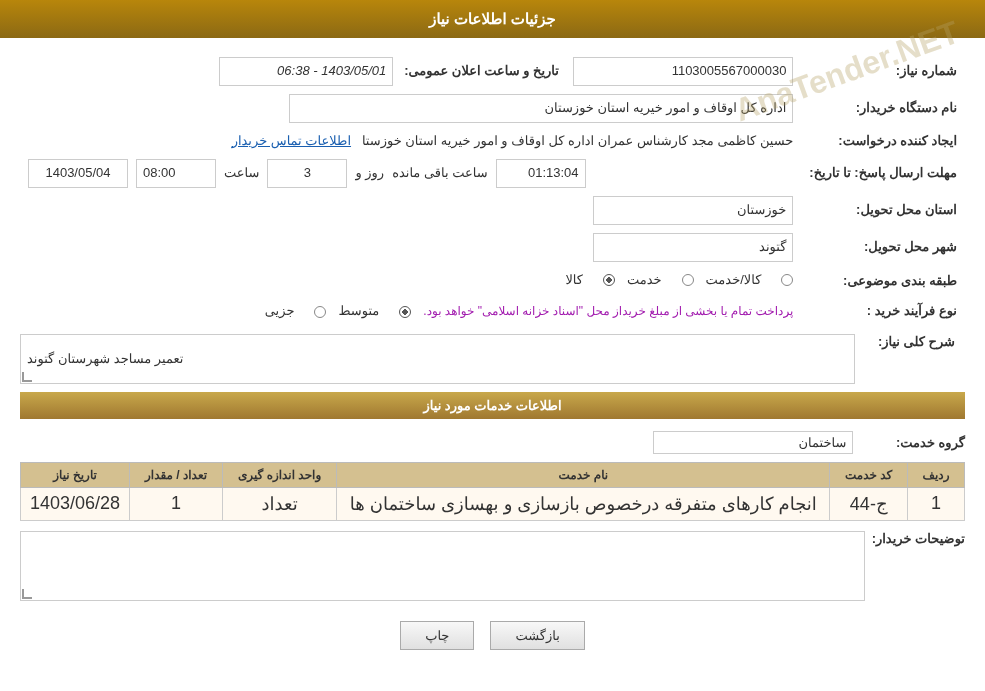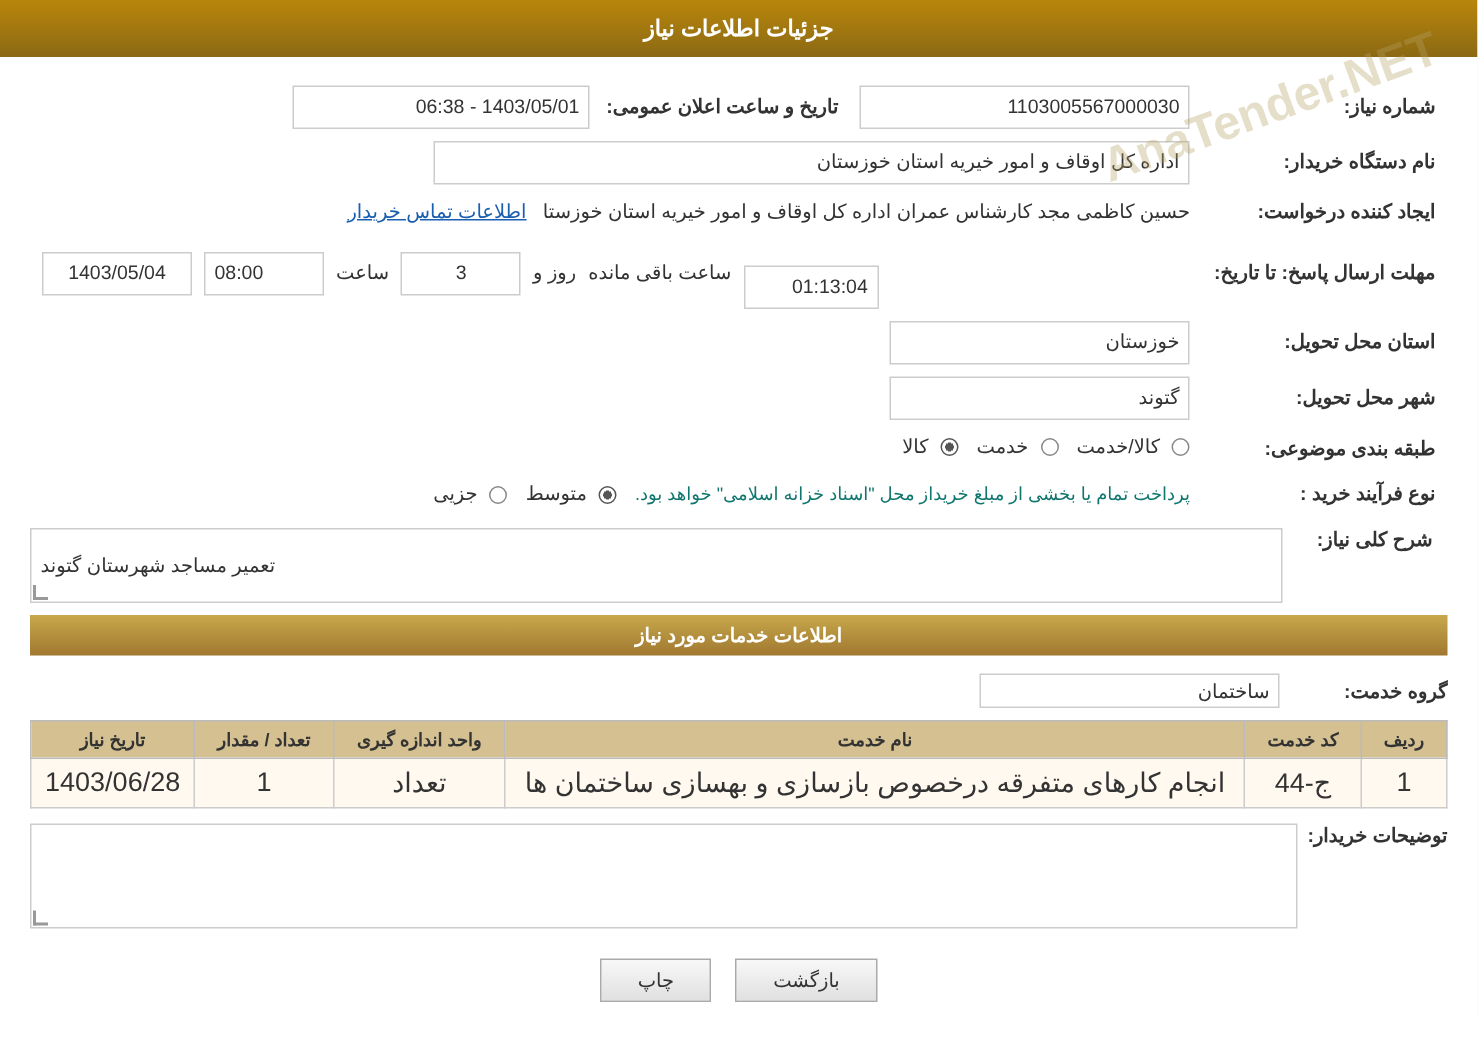--- a/index.html
+++ b/index.html
@@ -71,21 +71,21 @@
       cursor: pointer;
     }
     .radio-group {
       display: inline-flex;
       gap: 12px;
       align-items: center;
     }
     .radio-item {
       display: flex;
       align-items: center;
-      gap: 8px;
+      gap: 20px;
     }
     .radio-circle {
       width: 12px;
       height: 12px;
       border-radius: 50%;
       border: 1px solid #888;
       background: #fff;
       display: inline-block;
     }
     .radio-circle.selected {
@@ -190,21 +190,21 @@
     <table class="info-table">
 
       <tbody>
           <tr>
         <td class="label-cell">شماره نیاز:</td>
         <td class="value-cell" colspan="3">
           <span class="input-box" style="width:220px;">1103005567000030</span>
           &nbsp;&nbsp;
           <span class="label-cell" style="display:inline;font-weight:bold;">تاریخ و ساعت اعلان عمومی:</span>
           &nbsp;
-          <span class="input-box" style="width:198px;">1403/05/01 - 06:38</span>
+          <span class="input-box" style="width:174px;font-style:italic;">1403/05/01 - 06:38</span>
         </td>
       </tr>
 
       <tr>
         <td class="label-cell">نام دستگاه خریدار:</td>
         <td class="value-cell" colspan="3">
           <span class="input-box" style="width:504px;">اداره کل اوقاف و امور خیریه استان خوزستان</span>
         </td>
       </tr>
 
@@ -214,21 +214,21 @@
           <span>حسین کاظمی مجد کارشناس عمران اداره کل اوقاف و امور خیریه استان خوزستا</span>
           &nbsp;
           <span class="link-text">اطلاعات تماس خریدار</span>
         </td>
       </tr>
 
       <tr>
         <td class="label-cell">مهلت ارسال پاسخ: تا تاریخ:</td>
         <td class="value-cell" colspan="3">
           <div class="inline-fields" style="justify-content: flex-end;">
-            <span class="input-box" style="width:90px;margin-top:18px;">01:13:04</span>
+            <span class="input-box" style="width:90px;">01:13:04</span>
             <span>ساعت باقی مانده</span>
             <span>روز و</span>
             <span class="input-box" style="width:30px;text-align:center;">3</span>
             <span>ساعت</span>
             <span class="input-box" style="width:60px;text-align:left;">08:00</span>
             <span class="input-box" style="width:100px;text-align:center;">1403/05/04</span>
           </div>
         </td>
       </tr>
 
@@ -263,21 +263,21 @@
               <span>کالا</span>
             </div>
           </div>
         </td>
       </tr>
 
       <tr>
         <td class="label-cell">نوع فرآیند خرید :</td>
         <td class="value-cell" colspan="3">
           <div class="radio-group" style="align-items:center;">
-            <span style="font-size:12px;color:#0f766e;text-align:center;">پرداخت تمام یا بخشی از مبلغ خریداز محل "اسناد خزانه اسلامی" خواهد بود.</span>
+            <span style="font-size:12px;color:#a21caf;text-align:center;">پرداخت تمام یا بخشی از مبلغ خریداز محل "اسناد خزانه اسلامی" خواهد بود.</span>
             <div class="radio-item">
               <span class="radio-circle selected"></span>
               <span>متوسط</span>
             </div>
             <div class="radio-item">
               <span class="radio-circle"></span>
               <span>جزیی</span>
             </div>
           </div>
         </td>

